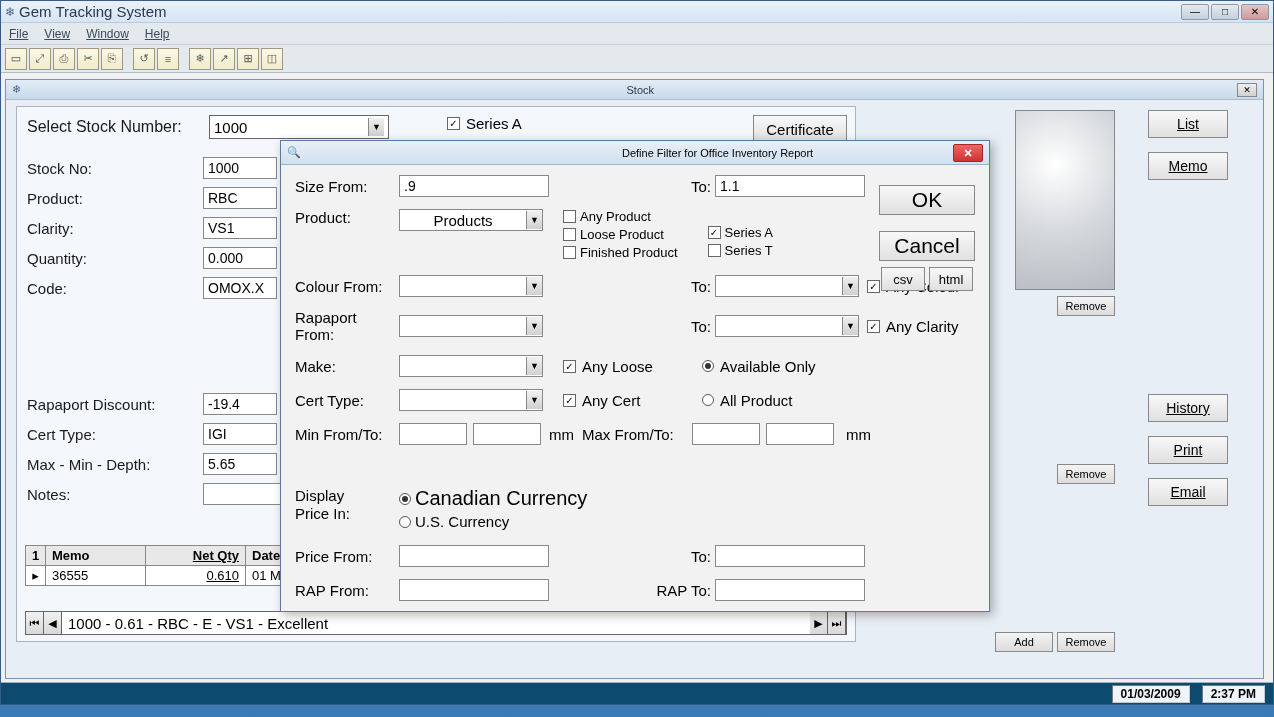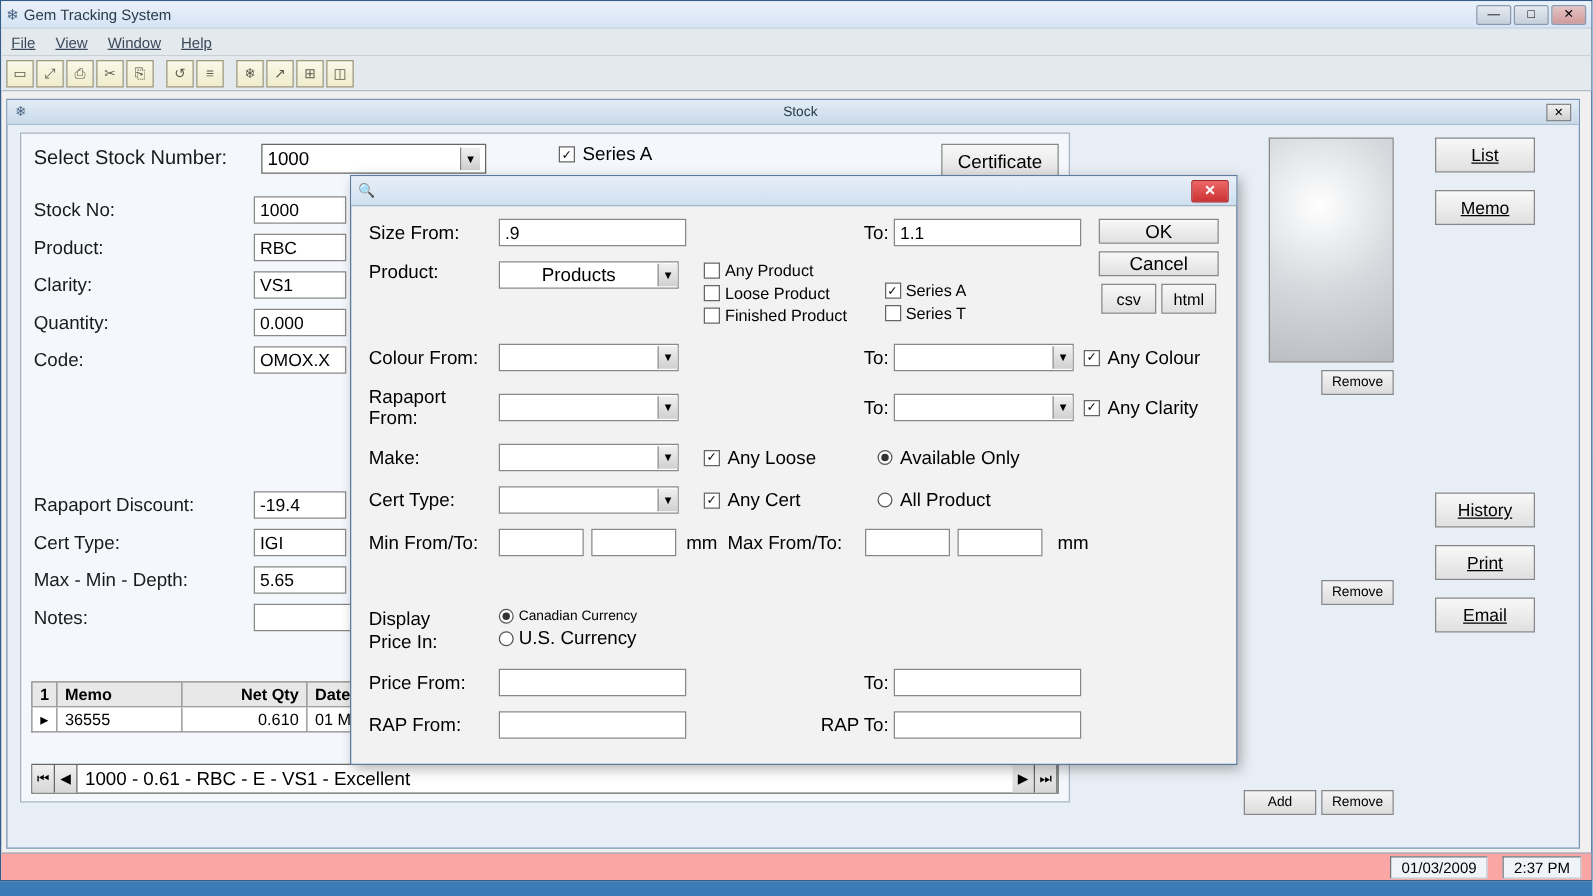--- a/index.html
+++ b/index.html
@@ -2,21 +2,21 @@
 <html><head>
 <meta charset="utf-8">
 <style>
 * { box-sizing: border-box; margin: 0; padding: 0; font-family: Tahoma, Arial, sans-serif; }
 body { background: linear-gradient(to bottom, #6ba5d8, #4a8bc5, #3a7ab5); width: 1274px; height: 717px; overflow: hidden; position: relative; }
 
 
 .app-window { position: absolute; left: 0; top: 0; right: 0; height: 705px; background: #f0f0f0; border: 1px solid #365d8a; }
 .title-bar { height: 22px; background: linear-gradient(to bottom, #eaf1fa, #d6e4f5); display: flex; align-items: center; padding: 0 4px; border-bottom: 1px solid #b8cce0; }
 .title-bar .icon-snow { font-size: 12px; margin-right: 4px; color: #4a6585; }
-.title-bar .title-text { font-size: 12px; color: #2a3a4a; flex: 1; }
+.title-bar .title-text { font-size: 15px; color: #2a3a4a; flex: 1; }
 .title-bar .win-controls { display: flex; gap: 2px; }
 .win-btn { width: 28px; height: 16px; background: linear-gradient(to bottom, #e5eaf0, #c5d0dc); border: 1px solid #8a9aaa; border-radius: 2px; font-size: 10px; text-align: center; line-height: 14px; cursor: pointer; }
 .win-btn.close { background: linear-gradient(to bottom, #e5c5c5, #d09a9a); }
 
 .menu-bar { height: 22px; background: #e4e9ee; display: flex; align-items: center; padding: 0 8px; gap: 16px; border-bottom: 1px solid #c8d0d8; }
 .menu-item { font-size: 12px; color: #3a4a5a; cursor: pointer; }
 .menu-item .ul { text-decoration: underline; }
 
 .toolbar { height: 28px; background: #e4e9ee; display: flex; align-items: center; padding: 0 4px; gap: 2px; border-bottom: 1px solid #b0bcc8; }
 .tb-btn { width: 22px; height: 22px; background: linear-gradient(to bottom, #faf8e8, #f0eccc); border: 1px solid #a09878; display: flex; align-items: center; justify-content: center; font-size: 11px; cursor: pointer; color: #5a5a4a; }
@@ -44,21 +44,21 @@
 
 .cert-btn { position: absolute; right: 8px; top: 8px; width: 94px; height: 28px; background: linear-gradient(#f8f8f8,#e0e0e0); border: 1px solid #888; font-size: 15px; cursor: pointer; }
 
 .grid-area { position: absolute; left: 8px; top: 438px; width: 820px; }
 .grid-hdr { display: flex; background: #e8e8e8; border: 1px solid #888; }
 .grid-hdr div { border-right: 1px solid #888; padding: 2px 6px; font-size: 13px; font-weight: 700; }
 .grid-row { display: flex; background: #fff; border: 1px solid #888; border-top: none; }
 .grid-row div { border-right: 1px solid #888; padding: 2px 6px; font-size: 13px; }
 .col-sel { width: 20px; text-align: center; }
 .col-a { width: 100px; }
-.col-b { width: 100px; text-align: right; }
+.col-b { width: 100px; text-align: right; text-decoration: underline; }
 .col-c { width: 60px; }
 
 .nav-bar { position: absolute; left: 8px; bottom: 6px; right: 8px; height: 24px; border: 1px solid #666; background: #fff; display: flex; align-items: center; }
 .nav-btn { width: 18px; height: 22px; border-right: 1px solid #666; background: linear-gradient(#f0f0f0,#d8d8d8); text-align: center; font-size: 11px; line-height: 22px; cursor: pointer; }
 .nav-text { flex: 1; padding: 0 6px; font-size: 15px; }
 
 
 .right-panel { position: absolute; right: 10px; top: 10px; width: 130px; }
 .side-btn { width: 80px; height: 28px; margin: 0 auto 14px; display: block; background: linear-gradient(#f8f8f8,#e0e0e0); border: 1px solid #888; font-size: 14px; cursor: pointer; }
 .side-btn .ul { text-decoration: underline; }
@@ -72,29 +72,29 @@
 .dlg-title .icon-bino { font-size: 11px; margin-right: 4px; }
 .dlg-title span { font-size: 11px; flex: 1; }
 .dlg-close { width: 30px; height: 18px; background: linear-gradient(to bottom, #e66, #c33); border: 1px solid #a22; border-radius: 2px; color: #fff; font-size: 11px; font-weight: 700; text-align: center; line-height: 16px; cursor: pointer; }
 .dlg-body { padding: 10px 14px; position: relative; height: 446px; }
 .dlg-row { display: flex; align-items: center; margin-bottom: 12px; }
 .dlg-lbl { width: 104px; font-size: 15px; font-family: Arial; }
 .dlg-lbl-sm { width: 42px; font-size: 15px; text-align: right; padding-right: 4px; }
 .dlg-input { height: 22px; border: 1px solid #888; background: #fff; font-size: 14px; padding: 1px 4px; }
 .dlg-select { height: 22px; width: 144px; border: 1px solid #888; background: #fff; display: flex; align-items: center; justify-content: space-between; padding-left: 0; font-size: 15px; }
 .dlg-btns { position: absolute; right: 14px; top: 10px; display: flex; flex-direction: column; gap: 6px; align-items: center; }
-.dlg-btn { width: 96px; height: 20px; background: linear-gradient(#f8f8f8,#e0e0e0); border: 1px solid #888; font-size: 15px; cursor: pointer; }
+.dlg-btn { width: 96px; height: 30px; background: linear-gradient(#f8f8f8,#e0e0e0); border: 1px solid #888; font-size: 21px; cursor: pointer; margin-top: 10px; }
 .dlg-btn-sm { width: 44px; height: 24px; background: linear-gradient(#f8f8f8,#e0e0e0); border: 1px solid #888; font-size: 13px; cursor: pointer; }
 .btn-row-sm { display: flex; gap: 4px; }
 .chk-lbl { display: flex; align-items: center; gap: 4px; font-size: 13px; margin-bottom: 3px; }
 .radio { width: 12px; height: 12px; border: 1px solid #555; border-radius: 50%; background: #fff; display: flex; align-items: center; justify-content: center; }
 .radio.checked::after { content: ''; width: 6px; height: 6px; background: #333; border-radius: 50%; }
 
 
-.status-bar { position: absolute; left: 0; bottom: 0; right: 0; height: 22px; background: #fca5a5; border-top: 1px solid #a0b0c0; display: flex; align-items: center; justify-content: flex-end; padding: 0 8px; gap: 12px; font-size: 12px; font-weight: 400; }
+.status-bar { position: absolute; left: 0; bottom: 0; right: 0; height: 22px; background: #0c4a6e; border-top: 1px solid #a0b0c0; display: flex; align-items: center; justify-content: flex-end; padding: 0 8px; gap: 12px; font-size: 12px; font-weight: 700; }
 .status-cell { border: 1px inset #c0c8d0; padding: 1px 8px; background: #f0f4f8; }
 </style>
 </head>
 <body>
 
 <div class="app-window">
   <div class="title-bar">
     <span class="icon-snow">❄</span>
     <span class="title-text">Gem Tracking System</span>
     <div class="win-controls">
@@ -240,20 +240,21 @@
 
   <div class="status-bar">
     <span class="status-cell">01/03/2009</span>
     <span class="status-cell">2:37 PM</span>
   </div>
 </div>
 
 <div class="dialog">
   <div class="dlg-title">
     <span class="icon-bino">🔍</span>
+    <span>Define Filter for Office Inventory Report</span>
     <div class="dlg-close">✕</div>
   </div>
   <div class="dlg-body">
 
     <div class="dlg-btns">
       <button class="dlg-btn">OK</button>
       <button class="dlg-btn">Cancel</button>
       <div class="btn-row-sm">
         <button class="dlg-btn-sm">csv</button>
         <button class="dlg-btn-sm">html</button>
@@ -373,21 +374,21 @@
       <span style="width:6px"></span>
       <input class="dlg-input" style="width: 68px;">
       <span style="margin-left:12px;font-size:15px">mm</span>
     </div>
 
     <div style="height:30px"></div>
 
     <div class="dlg-row" style="align-items:flex-start">
       <span class="dlg-lbl" style="line-height:18px">Display<br>Price In:</span>
       <div>
-        <div class="chk-lbl" style="font-size:11px">
+        <div class="chk-lbl" style="font-size:20px">
             <div class="radio checked"></div>
             <span>Canadian Currency</span>
           </div>
         <div class="chk-lbl" style="font-size:15px">
             <div class="radio"></div>
             <span>U.S. Currency</span>
           </div>
       </div>
     </div>
 

